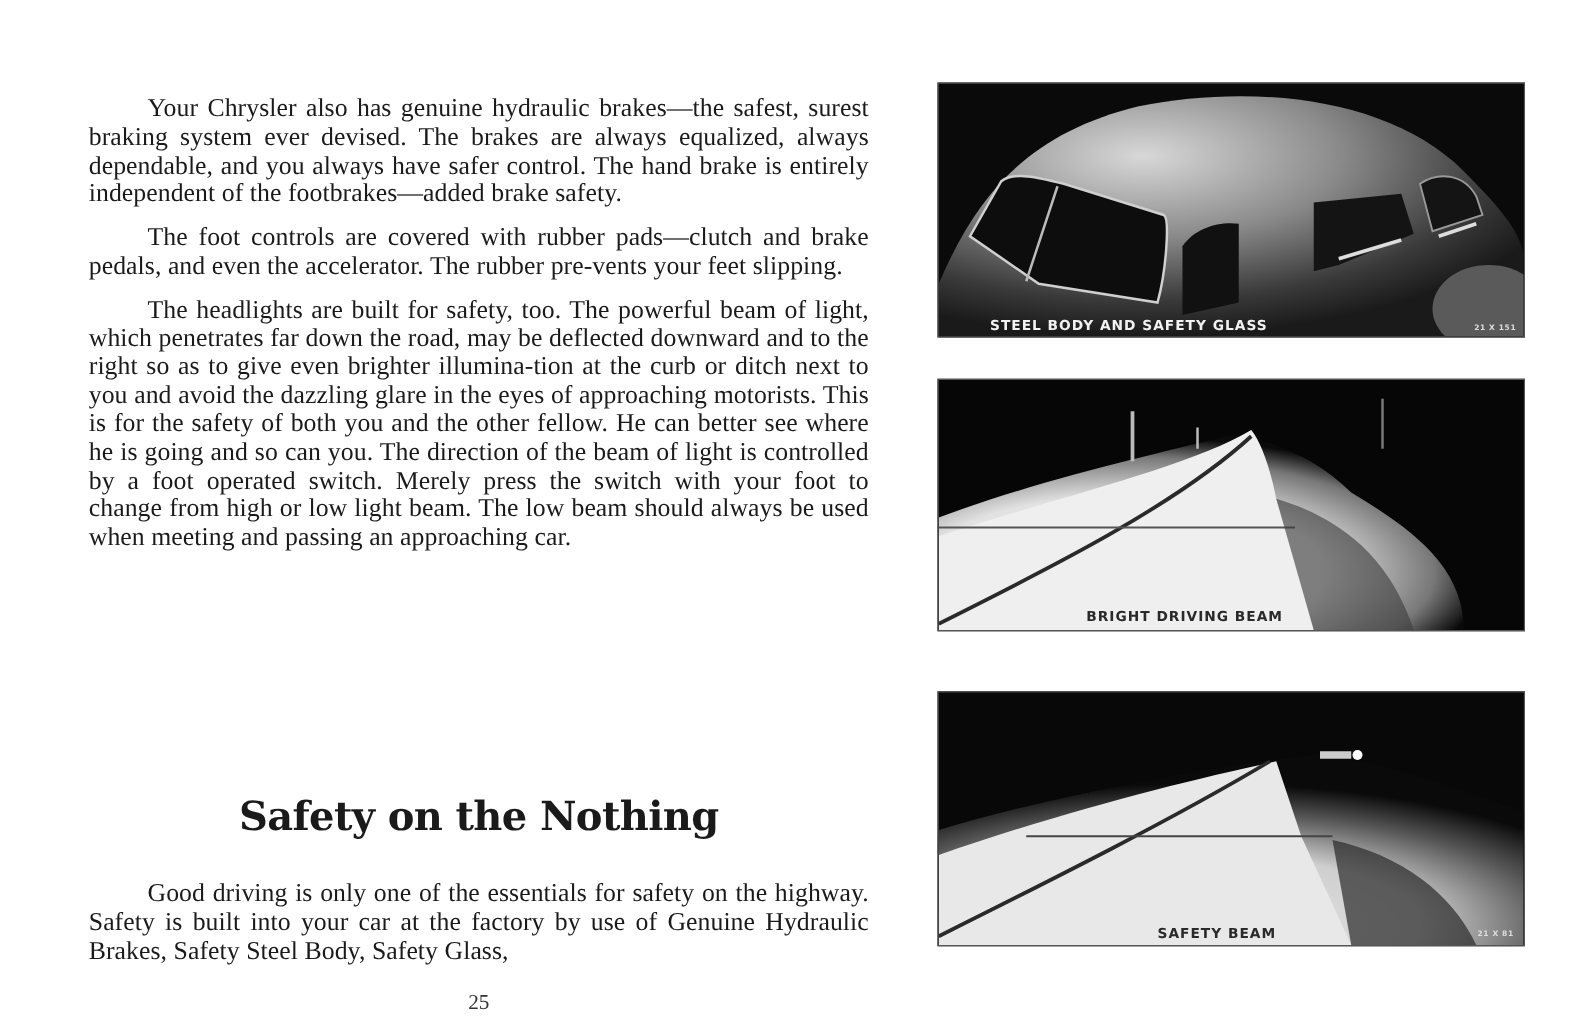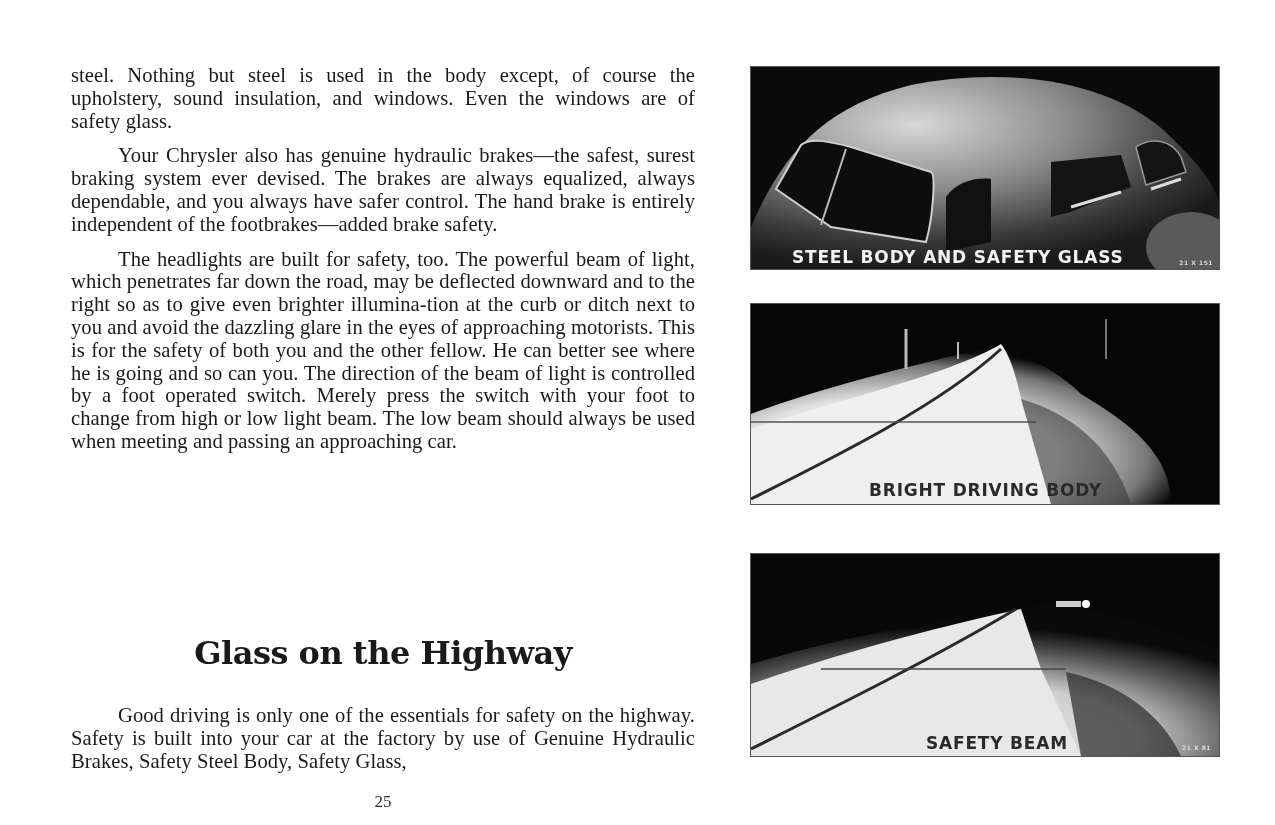--- a/index.html
+++ b/index.html
@@ -39,38 +39,38 @@
   }
   .photo {
     position: absolute; left: 750px; width: 468px;
     background: #0b0b0b; overflow: hidden;
     border: 1px solid #555;
   }
   .photo svg { position: absolute; left: 0; top: 0; }
   .caption {
     position: absolute;
     font-family: "DejaVu Sans", "Liberation Sans", sans-serif;
-    font-weight: bold; font-size: 17px; letter-spacing: 0.8px;
+    font-weight: bold; font-size: 11px; letter-spacing: 0.8px;
   }
   .code {
     position: absolute;
     font-family: "DejaVu Sans", "Liberation Sans", sans-serif;
     font-size: 6px; font-weight: bold; color: #ddd; letter-spacing: 0.5px;
   }
 </style>
 </head>
 <body>
 
 <div class="left-page">
-  <p class="para">steel. Nothing but steel is used in the body except, of course the upholstery, sound insulation, and windows. Even the windows are of safety glass.</p>
   <p class="para indent">Your Chrysler also has genuine hydraulic brakes—the safest, surest braking system ever devised. The brakes are always equalized, always dependable, and you always have safer control. The hand brake is entirely independent of the footbrakes—added brake safety.</p>
+  <p class="para indent">The foot controls are covered with rubber pads—clutch and brake pedals, and even the accelerator. The rubber pre-vents your feet slipping.</p>
   <p class="para indent">The headlights are built for safety, too. The powerful beam of light, which penetrates far down the road, may be deflected downward and to the right so as to give even brighter illumina-tion at the curb or ditch next to you and avoid the dazzling glare in the eyes of approaching motorists. This is for the safety of both you and the other fellow. He can better see where he is going and so can you. The direction of the beam of light is controlled by a foot operated switch. Merely press the switch with your foot to change from high or low light beam. The low beam should always be used when meeting and passing an approaching car.</p>
 </div>
 
-<h2 class="heading">Glass on the Highway</h2>
+<h2 class="heading">Safety on the Nothing</h2>
 
 <div class="after-heading">
   <p class="para indent">Good driving is only one of the essentials for safety on the highway. Safety is built into your car at the factory by use of Genuine Hydraulic Brakes, Safety Steel Body, Safety Glass,</p>
 </div>
 
 <div class="page-number">25</div>
 
 <div class="photo" style="top:66px;height:202px;">
   <svg width="468" height="202" viewBox="0 0 468 202">
     <defs>
@@ -109,21 +109,21 @@
     <rect width="468" height="200" fill="#060606"></rect>
     <path d="M0,110 C80,80 170,60 230,45 C260,45 300,60 330,90 C380,120 420,150 420,200 L0,200 Z" fill="url(#fog1)"></path>
     <path d="M0,200 L0,125 C90,95 200,70 250,40 C258,50 265,70 270,95 L300,200 Z" fill="#efefef"></path>
     <path d="M0,195 C90,150 190,100 250,45" stroke="#2a2a2a" stroke-width="3" fill="none"></path>
     <line x1="0" y1="118" x2="285" y2="118" stroke="#555" stroke-width="1.5"></line>
     <line x1="155" y1="25" x2="155" y2="65" stroke="#bbb" stroke-width="3"></line>
     <line x1="207" y1="38" x2="207" y2="55" stroke="#bbb" stroke-width="2"></line>
     <line x1="355" y1="15" x2="355" y2="55" stroke="#777" stroke-width="2"></line>
     <path d="M300,200 L270,95 C320,110 360,140 380,200 Z" fill="#3a3a3a" opacity="0.6"></path>
   </svg>
-  <div class="caption" style="left:118px;bottom:4px;color:#2a2a2a;">BRIGHT DRIVING BODY</div>
+  <div class="caption" style="left:118px;bottom:4px;color:#2a2a2a;">BRIGHT DRIVING BEAM</div>
 </div>
 
 <div class="photo" style="top:553px;height:202px;">
   <svg width="468" height="202" viewBox="0 0 468 202">
     <defs>
       <radialGradient id="fog2" cx="45%" cy="90%" r="75%">
         <stop offset="0" stop-color="#e6e6e6"></stop>
         <stop offset="0.5" stop-color="#cfcfcf"></stop>
         <stop offset="0.8" stop-color="#555"></stop>
         <stop offset="1" stop-color="#0a0a0a"></stop>

